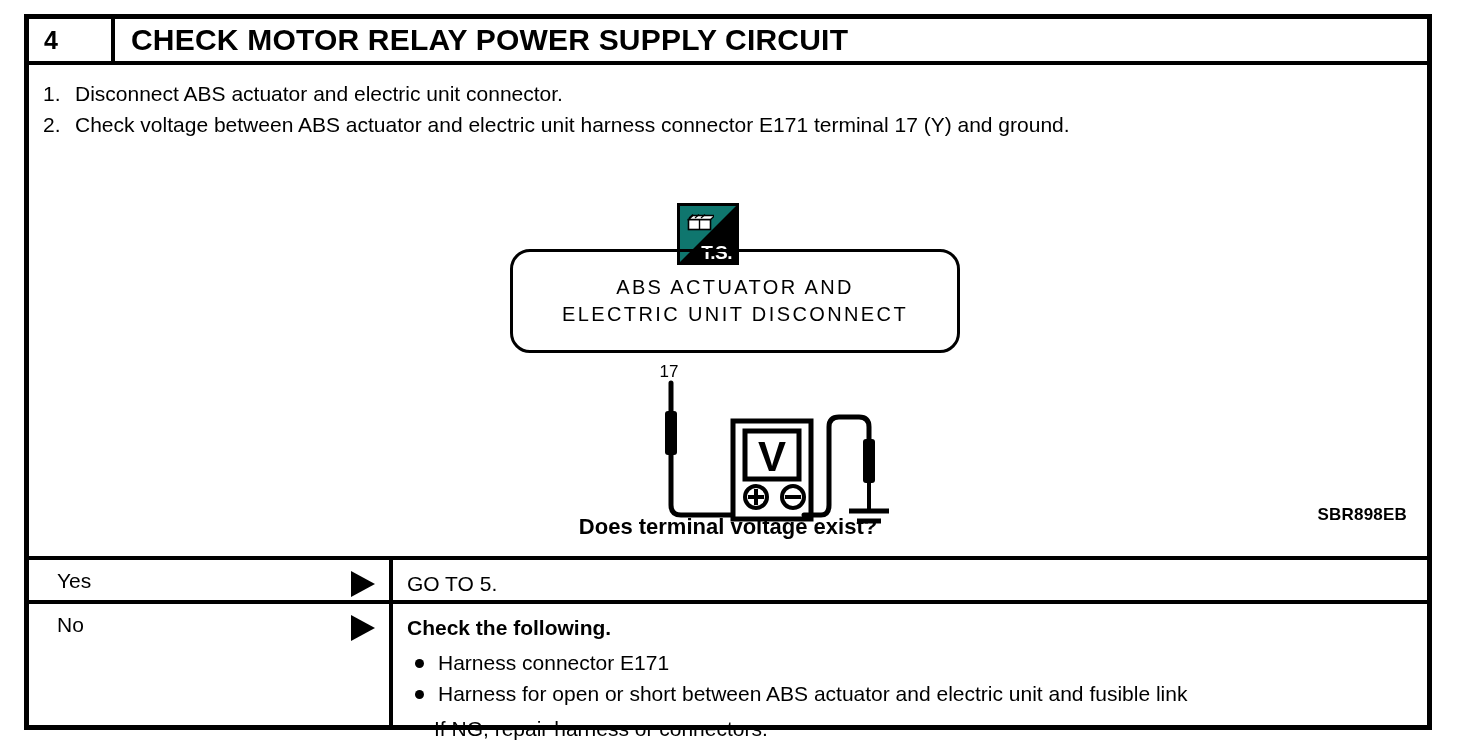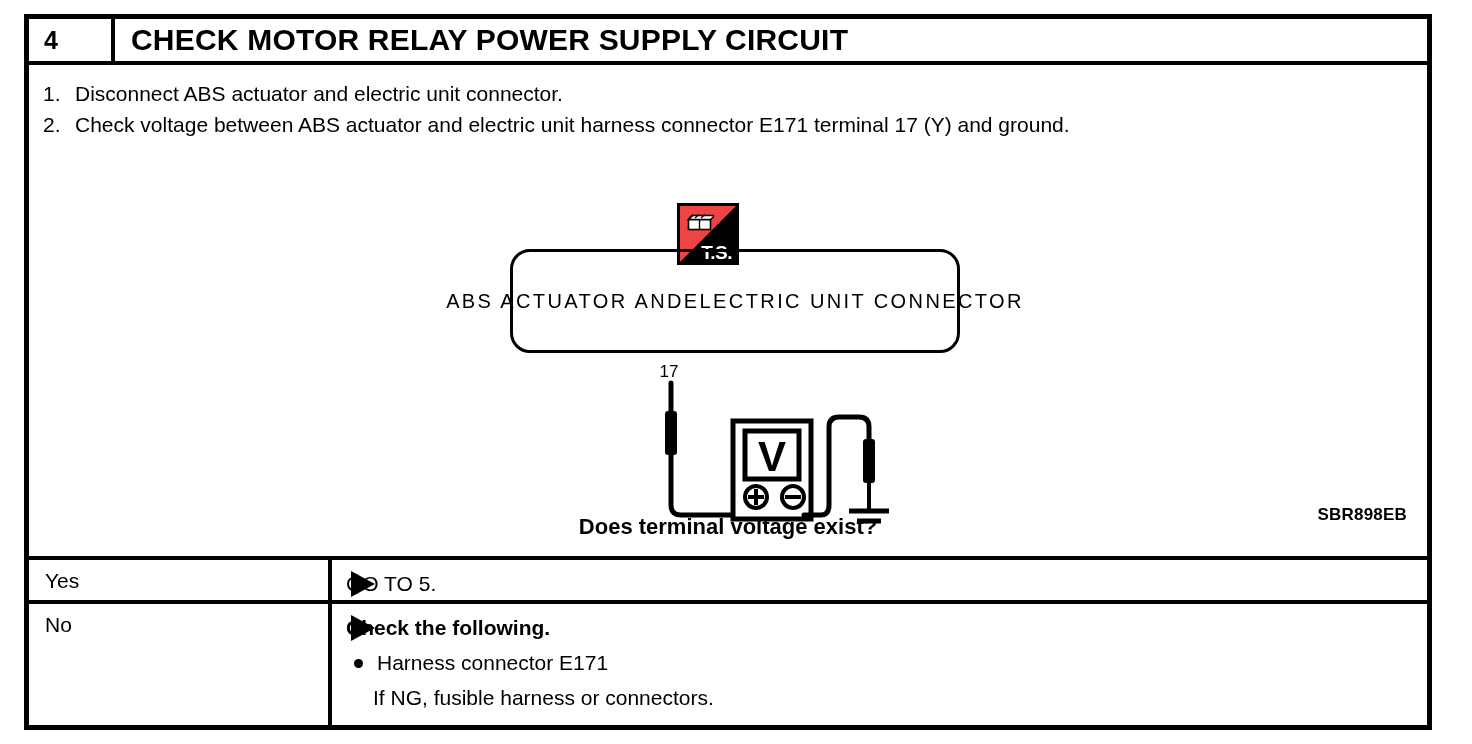--- a/index.html
+++ b/index.html
@@ -103,21 +103,21 @@
     gap: 28px;
   }
 
   
   .ts-icon {
     position: relative;
     width: 62px;
     height: 62px;
     border: 3px solid #000;
     box-sizing: border-box;
-    background: #ef4444;
+    background: #0f766e;
     overflow: hidden;
   }
   .ts-tri {
     position: absolute;
     left: 0; top: 0;
     width: 100%; height: 100%;
     background: #000;
     clip-path: polygon(100% 0, 100% 100%, 0 100%);
   }
   .ts-label {
@@ -161,21 +161,21 @@
   .conn-box {
     position: absolute;
     left: 481px;
     top: 184px;
     width: 450px;
     height: 104px;
     border: 3px solid #000;
     border-radius: 20px;
     box-sizing: border-box;
     display: flex;
-    flex-direction: row;
+    flex-direction: column;
     align-items: center;
     justify-content: center;
   }
   .conn-line {
     font-size: 20px;
     letter-spacing: 2.4px;
     line-height: 27px;
     white-space: nowrap;
   }
 
@@ -214,26 +214,26 @@
     position: absolute;
     left: 0;
     width: 100%;
     box-sizing: border-box;
     display: flex;
   }
   .ans-row.r1 { top: 541px; height: 44px; border-bottom: 4px solid #000; }
   .ans-row.r2 { top: 585px; height: 121px; }
 
   .ans-left {
-    width: 303px;
+    width: 364px;
     flex: none;
     box-sizing: border-box;
     border-right: 4px solid #000;
     position: relative;
-    padding-left: 16px;
+    padding-left: 28px;
     padding-top: 9px;
     font-size: 21px;
   }
   .arrow {
     position: absolute;
     left: 322px;
     top: 11px;
     width: 0; height: 0;
     border-left: 24px solid #000;
     border-top: 13px solid transparent;
@@ -308,21 +308,21 @@
             <line x1="14" y1="4" x2="18" y2="0.5" stroke="#000" stroke-width="1.2"></line>
           </svg>
           <div class="ts-label">T.S.</div>
         </div>
 
 
       </div>
 
       <div class="conn-box">
         <div class="conn-line">ABS ACTUATOR AND</div>
-        <div class="conn-line">ELECTRIC UNIT CONNECTOR</div>
+        <div class="conn-line">ELECTRIC UNIT DISCONNECT</div>
       </div>
 
       <svg class="circuit" viewBox="0 0 280 190">
 
         <text x="40" y="20" font-family="Liberation Sans, sans-serif" font-size="17" text-anchor="middle" fill="#000">17</text>
 
         <path d="M42 26 L42 148 Q42 158 52 158 L104 158" fill="none" stroke="#000" stroke-width="5" stroke-linecap="round"></path>
 
         <rect x="36" y="54" width="12" height="44" rx="3" fill="#000"></rect>
 
@@ -373,19 +373,23 @@
         <span>No</span>
         <span class="arrow"></span>
       </div>
       <div class="ans-right">
         <div class="hd">Check the following.</div>
         <ul class="bullets">
           <li>
             <span class="dot"></span>
             <span>Harness connector E171</span>
           </li>
+          <li>
+            <span class="dot"></span>
+            <span>Harness for open or short between ABS actuator and electric unit and fusible link</span>
+          </li>
         </ul>
-        <div class="sub">If NG, fusible harness or connectors.</div>
+        <div class="sub">If NG, repair harness or connectors.</div>
       </div>
     </div>
 
   </div>
 </div>
 
 </body></html>

